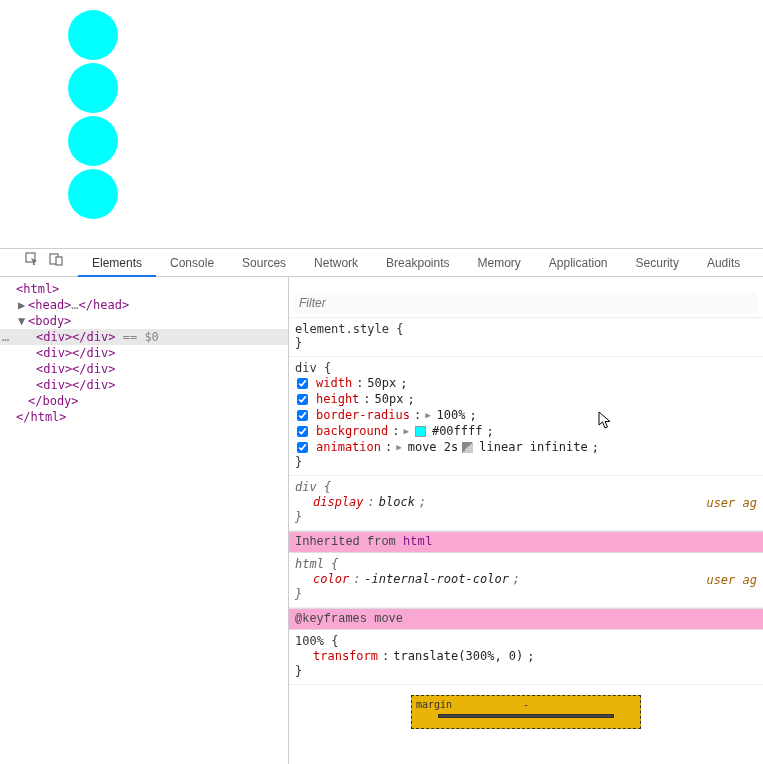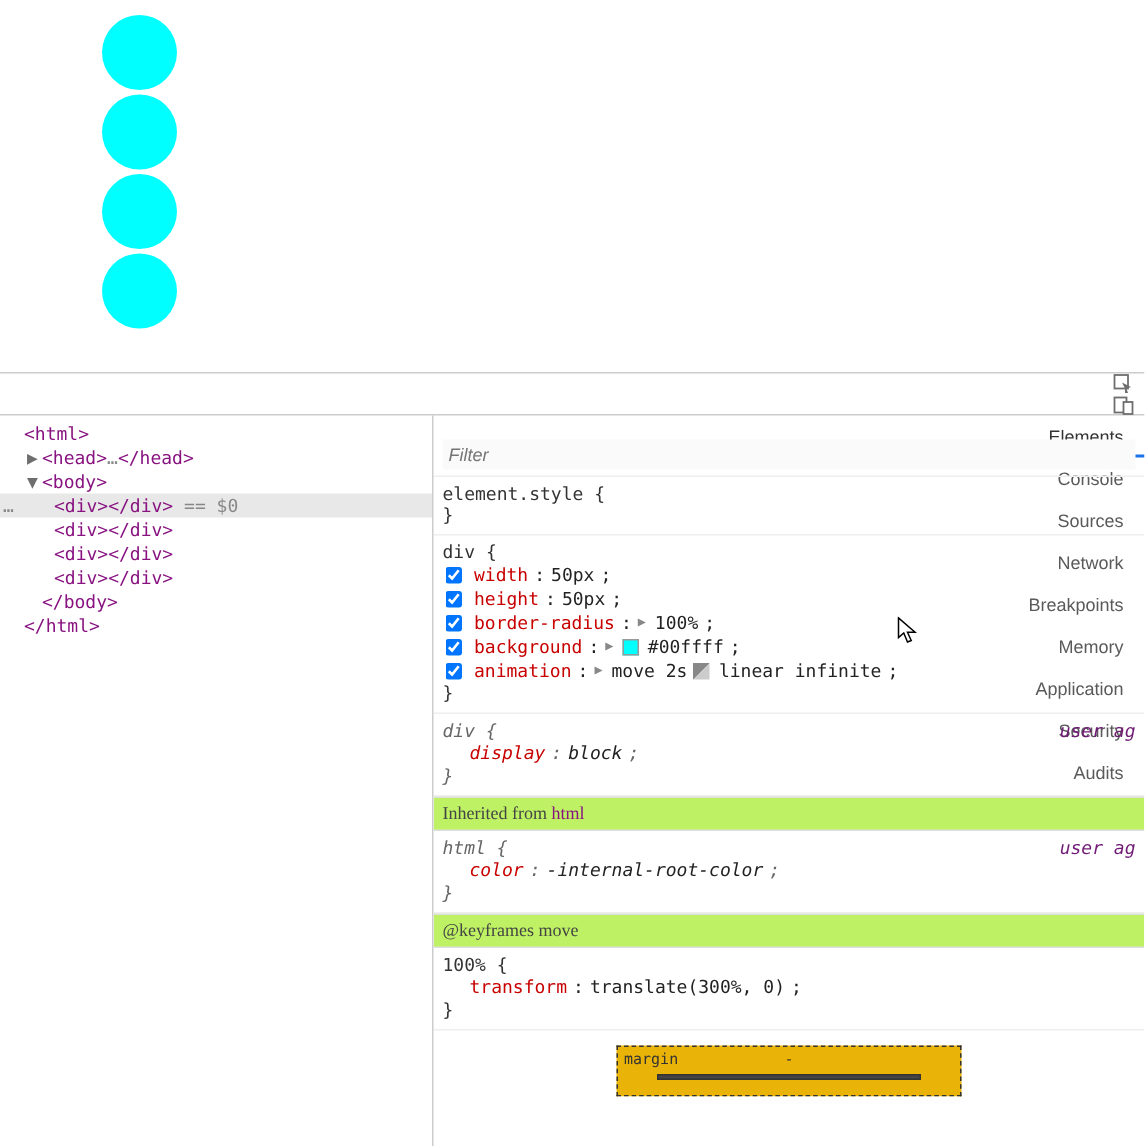--- a/index.html
+++ b/index.html
@@ -26,28 +26,27 @@
 }
 .devtools {
   border-top: 1px solid #ccc;
   background: #fff;
   height: 516px;
   display: flex;
   flex-direction: column;
 }
 .main-tabs {
   display: flex;
-  align-items: flex-end;
+  align-items: flex-start;
   height: 28px;
   border-bottom: 1px solid #ccc;
   font-size: 12px;
   color: #5a5a5a;
   padding-left: 22px;
   gap: 0;
-  flex-direction: column;
 }
 .main-tabs .iconbtn {
   width: 20px;
   height: 20px;
   display: flex;
   align-items: center;
   justify-content: center;
   color: #6e6e6e;
   margin-right: 4px;
 }
@@ -140,25 +139,25 @@
   font-family: Consolas, Menlo, monospace;
   font-size: 12px;
   overflow: hidden;
 }
 .rule-block {
   padding: 4px 6px 6px 6px;
   border-bottom: 1px solid #eee;
   position: relative;
 }
 .rule-header {
-  background: #bef264;
+  background: #f9a8d4;
   padding: 3px 6px;
   border-top: 1px solid #ddd;
   border-bottom: 1px solid #ddd;
-  font-family: Liberation Serif, serif;
+  font-family: Liberation Mono, monospace;
   font-size: 12px;
   color: #444;
 }
 .selector { color: #333; }
 .brace { color: #333; }
 .decl {
   padding-left: 18px;
   line-height: 16px;
   display: flex;
   align-items: center;
@@ -168,22 +167,22 @@
   width: 11px;
   height: 11px;
   margin: 0 4px 0 -16px;
 }
 .prop { color: #c80000; }
 .val { color: #222; }
 .italic { font-style: italic; color: #666; }
 .useragent {
   position: absolute;
   right: 6px;
-  top: 4px;
-  color: #701a75;
+  top: 20px;
+  color: #a16207;
   font-style: italic;
 }
 .swatch {
   display: inline-block;
   width: 11px;
   height: 11px;
   background: #00ffff;
   border: 1px solid #999;
   vertical-align: middle;
   margin-right: 2px;

